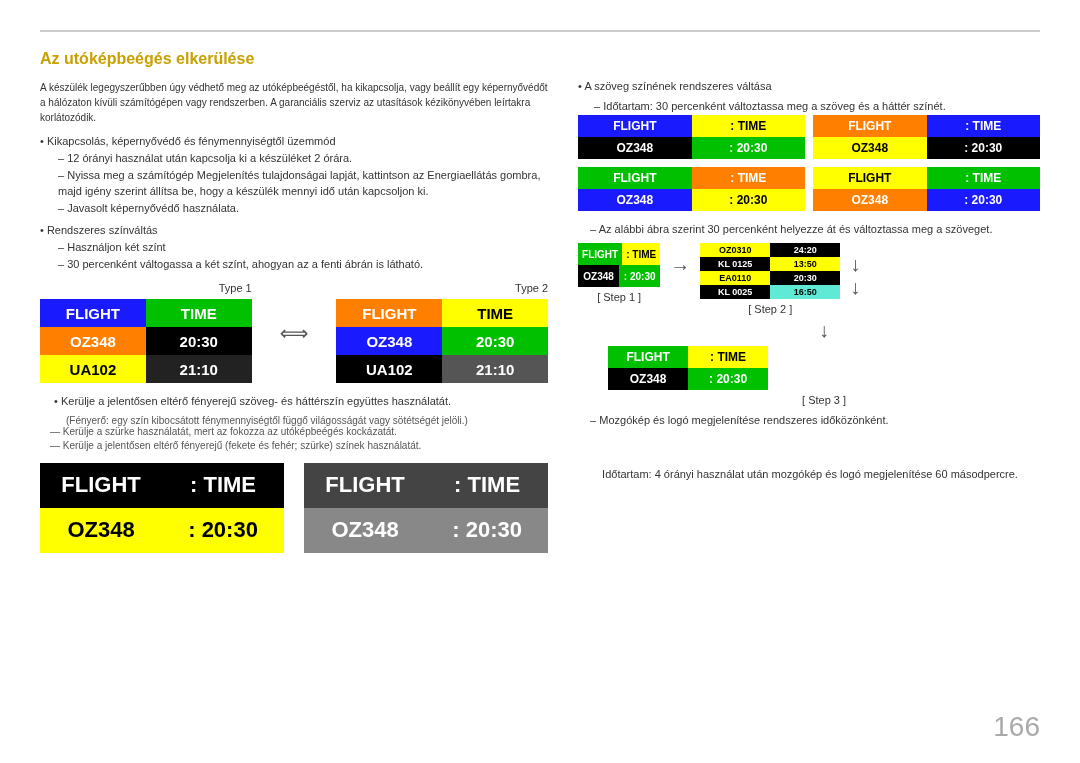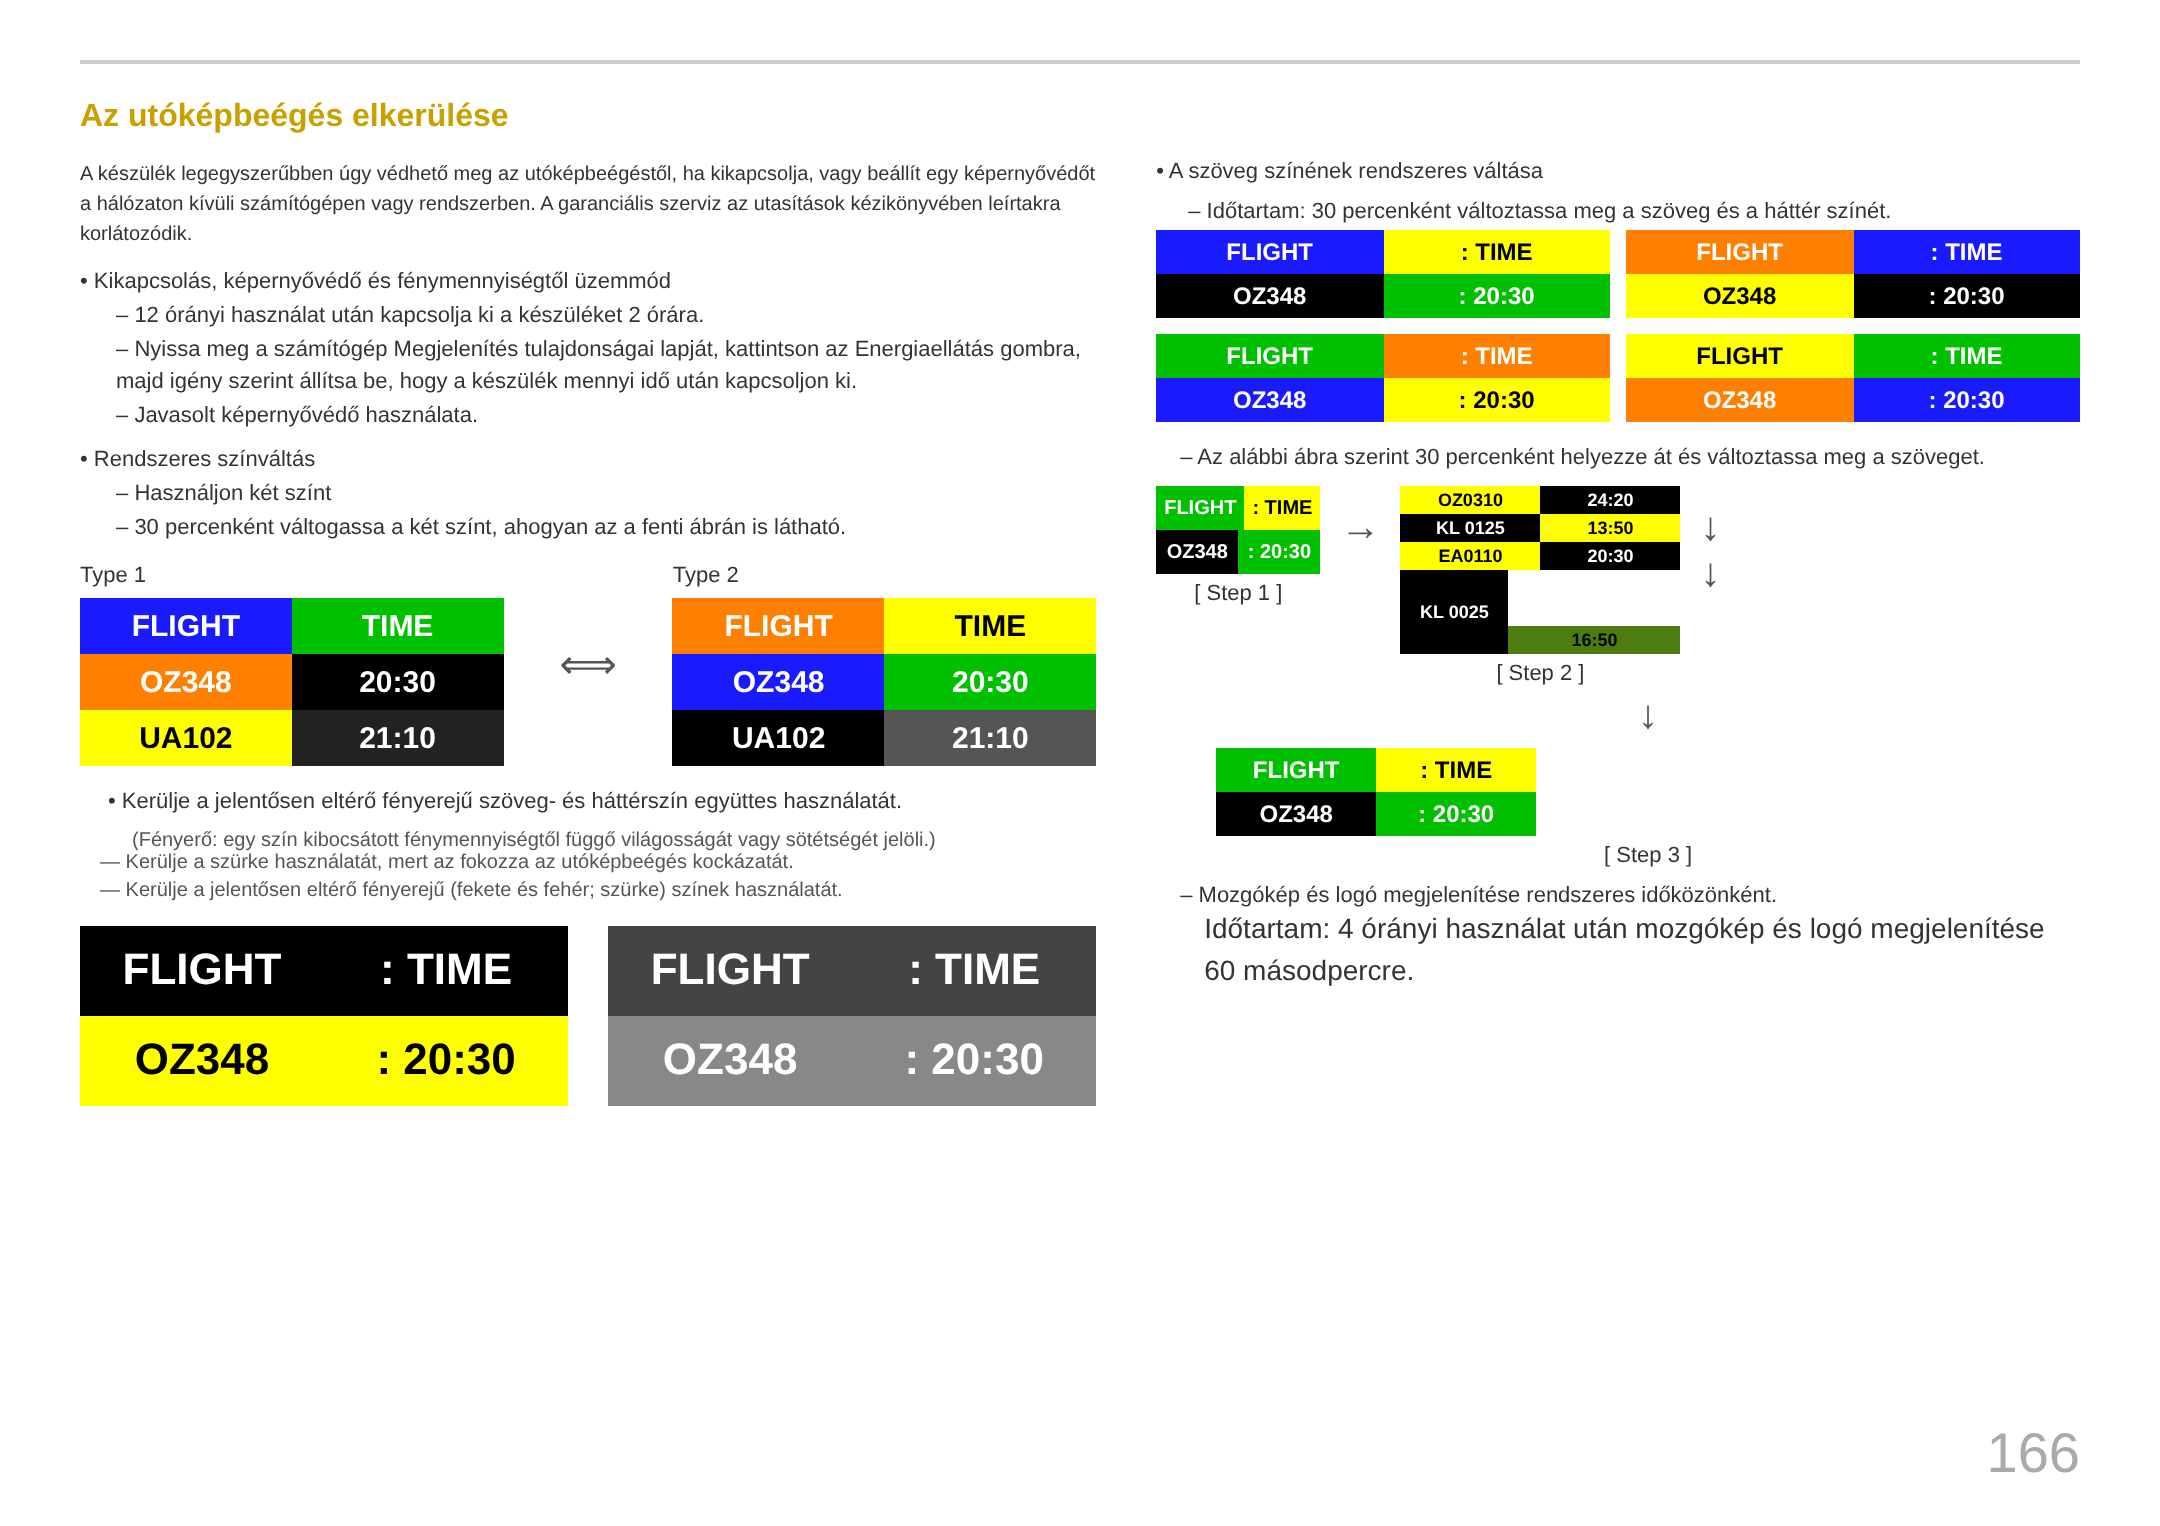--- a/index.html
+++ b/index.html
@@ -68,21 +68,21 @@
       display: flex;
       gap: 20px;
       margin-top: 10px;
       margin-bottom: 10px;
     }
     .type-block {
       flex: 1;
     }
     .type-label {
       font-size: 11px;
-      text-align: left;
+      text-align: right;
       margin-bottom: 5px;
       font-weight: normal;
     }
     .flight-board {
       display: inline-block;
       width: 100%;
     }
     .board-row {
       display: flex;
       width: 100%;
@@ -226,24 +226,25 @@
     .warn-row::before { content: "— "; }
 
     .right-bottom-note {
       font-size: 11px;
       color: #333;
       margin-top: 8px;
       padding-left: 12px;
     }
     .right-bottom-note::before { content: "– "; }
     .right-bottom-sub {
-      font-size: 14px;
+      font-size: 11px;
       color: #333;
       padding-left: 24px;
       line-height: 1.5;
+      margin-top: 40px;
     }
   </style>
 </head>
 <body>
 
 <div class="page">
   <div class="top-line"></div>
 
   <h2 class="section-title">Az utóképbeégés elkerülése</h2>
 
@@ -416,21 +417,21 @@
             <div class="board-row">
               <div class="step2-cell" style="background:#000;color:#fff;flex:1;padding:2px 4px;min-height:14px;font-weight:bold;font-size:9px;display:flex;align-items:center;justify-content:center;">KL 0125</div>
               <div class="step2-cell" style="background:#ffff00;color:#000;flex:1;padding:2px 4px;min-height:14px;font-weight:bold;font-size:9px;display:flex;align-items:center;justify-content:center;">13:50</div>
             </div>
             <div class="board-row">
               <div class="step2-cell" style="background:#ffff00;color:#000;flex:1;padding:2px 4px;min-height:14px;font-weight:bold;font-size:9px;display:flex;align-items:center;justify-content:center;">EA0110</div>
               <div class="step2-cell" style="background:#000;color:#fff;flex:1;padding:2px 4px;min-height:14px;font-weight:bold;font-size:9px;display:flex;align-items:center;justify-content:center;">20:30</div>
             </div>
             <div class="board-row">
               <div class="step2-cell" style="background:#000;color:#fff;flex:1;padding:2px 4px;min-height:14px;font-weight:bold;font-size:9px;display:flex;align-items:center;justify-content:center;">KL 0025</div>
-              <div class="step2-cell" style="background:#4d7c0f;color:#000;flex:1;padding:2px 20px;min-height:14px;font-weight:bold;font-size:9px;display:flex;align-items:center;justify-content:center;margin-top:28px;">16:50</div>
+              <div class="step2-cell" style="background:#5eead4;color:#000;flex:1;padding:2px 4px;min-height:14px;font-weight:bold;font-size:9px;display:flex;align-items:center;justify-content:center;">16:50</div>
             </div>
           </div>
           <div class="step-label">[ Step 2 ]</div>
         </div>
 
         <div class="double-arrow">
           <span>↓</span>
           <span>↓</span>
         </div>
       </div>

